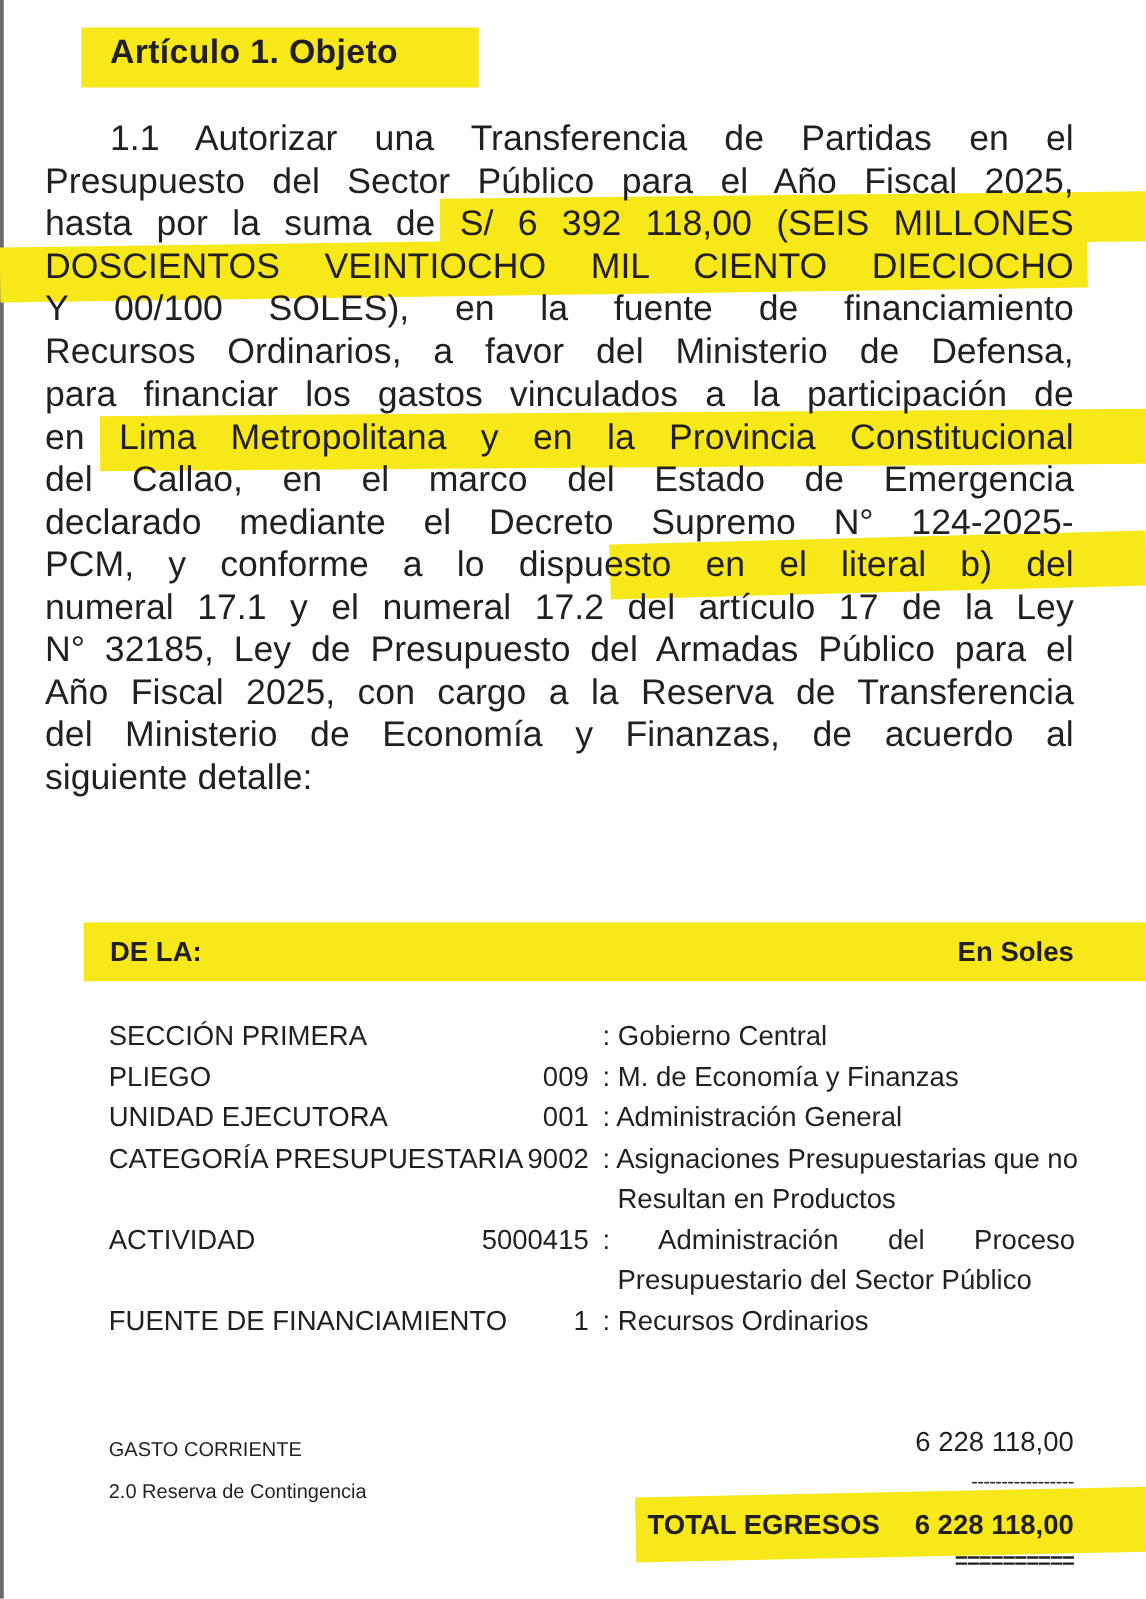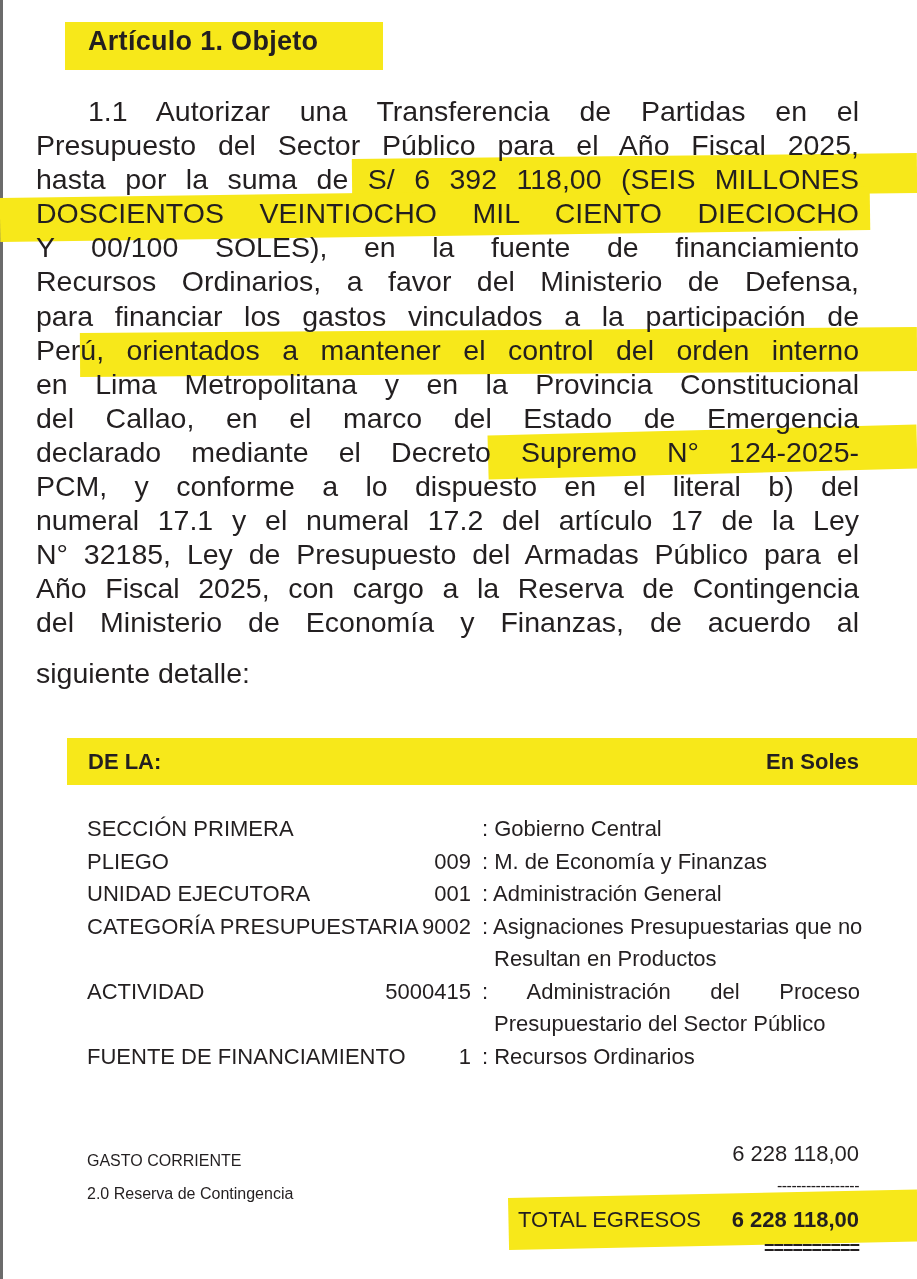--- a/index.html
+++ b/index.html
@@ -9,38 +9,38 @@
   }
   .left-border { position: absolute; left: 0; top: 0; width: 3px; height: 1279px; background: #6b6b6b; }
   .hl { position: absolute; background: #f7e81a; }
 
   .title-box { position: absolute; left: 65px; top: 22px; width: 318px; height: 48px; background: #f7e81a; }
   .title { position: absolute; left: 88px; top: 26px; font-size: 27px; font-weight: bold; letter-spacing: 0.3px; }
 
   .para { position: absolute; left: 36px; width: 823px; font-size: 28.5px; line-height: 34.1px; }
   .line { display: block; text-align: justify; text-align-last: justify; white-space: nowrap; height: 34.1px; }
   .line.first { text-indent: 52px; }
-  .line.last { text-align-last: left; margin-top: 16px; }
+  .line.last { text-align-last: left; }
 
   .hdr-bar { position: absolute; left: 67px; top: 738px; width: 850px; height: 47px; background: #f7e81a; }
   .hdr-left { position: absolute; left: 88px; top: 749px; font-size: 22px; font-weight: bold; }
   .hdr-right { position: absolute; right: 58px; top: 749px; font-size: 22px; font-weight: bold; }
 
   .tbl { position: absolute; left: 87px; font-size: 22px; line-height: 32.5px; }
   .row { position: absolute; left: 0; white-space: nowrap; }
   .lbl { position: absolute; left: 0; }
   .code { position: absolute; right: 0; text-align: right; }
   .desc { position: absolute; left: 395px; width: 378px; }
   .desc .justify { text-align: justify; text-align-last: justify; display:block; }
 
   .gasto { position: absolute; left: 87px; font-size: 16px; margin-top: 44px; }
   .amount { position: absolute; right: 58px; font-size: 22px; text-align: right; }
   .dash { position: absolute; right: 58px; font-size: 16px; letter-spacing: -0.5px; }
   .total-bar { position: absolute; left: 508px; top: 1198px; width: 409px; height: 52px; background: #f7e81a; transform: rotate(-1.2deg); transform-origin: left top; }
-  .total-lbl { position: absolute; left: 518px; top: 1207px; font-size: 22px; font-weight: normal; }
+  .total-lbl { position: absolute; left: 518px; top: 1207px; font-size: 22px; font-weight: bold; }
   .total-amt { position: absolute; right: 58px; top: 1207px; font-size: 22px; font-weight: bold; }
   .eq { position: absolute; right: 58px; top: 1238px; font-size: 18px; font-weight: bold; letter-spacing: -1px; }
 </style>
 </head>
 <body>
 
 <div class="left-border"></div>
 
 <div class="title-box"></div>
 <div class="title">Artículo 1. Objeto</div>
@@ -51,28 +51,27 @@
 <div class="hl" style="left:488px; top:430px; width:429px; height:44px; transform:rotate(-1.5deg);"></div>
 
 <div class="para" style="top:94px;">
   <span class="line first">1.1 Autorizar una Transferencia de Partidas en el</span>
   <span class="line">Presupuesto del Sector Público para el Año Fiscal 2025,</span>
   <span class="line">hasta por la suma de S/ 6 392 118,00 (SEIS MILLONES</span>
   <span class="line">DOSCIENTOS VEINTIOCHO MIL CIENTO DIECIOCHO</span>
   <span class="line">Y 00/100 SOLES), en la fuente de financiamiento</span>
   <span class="line">Recursos Ordinarios, a favor del Ministerio de Defensa,</span>
   <span class="line">para financiar los gastos vinculados a la participación de</span>
-  <span class="line">Perú, orientados a mantener el control del orden interno</span>
   <span class="line">en Lima Metropolitana y en la Provincia Constitucional</span>
   <span class="line">del Callao, en el marco del Estado de Emergencia</span>
   <span class="line">declarado mediante el Decreto Supremo N° 124-2025-</span>
   <span class="line">PCM, y conforme a lo dispuesto en el literal b) del</span>
   <span class="line">numeral 17.1 y el numeral 17.2 del artículo 17 de la Ley</span>
   <span class="line">N° 32185, Ley de Presupuesto del Armadas Público para el</span>
-  <span class="line">Año Fiscal 2025, con cargo a la Reserva de Contingencia</span>
+  <span class="line">Año Fiscal 2025, con cargo a la Reserva de Transferencia</span>
   <span class="line">del Ministerio de Economía y Finanzas, de acuerdo al</span>
   <span class="line last">siguiente detalle:</span>
 </div>
 
 <div class="hdr-bar"></div>
 <div class="hdr-left">DE LA:</div>
 <div class="hdr-right">En Soles</div>
 
 <div class="tbl" style="top:813px; width:384px;">
   <div class="row" style="top:0px; width:384px;">

